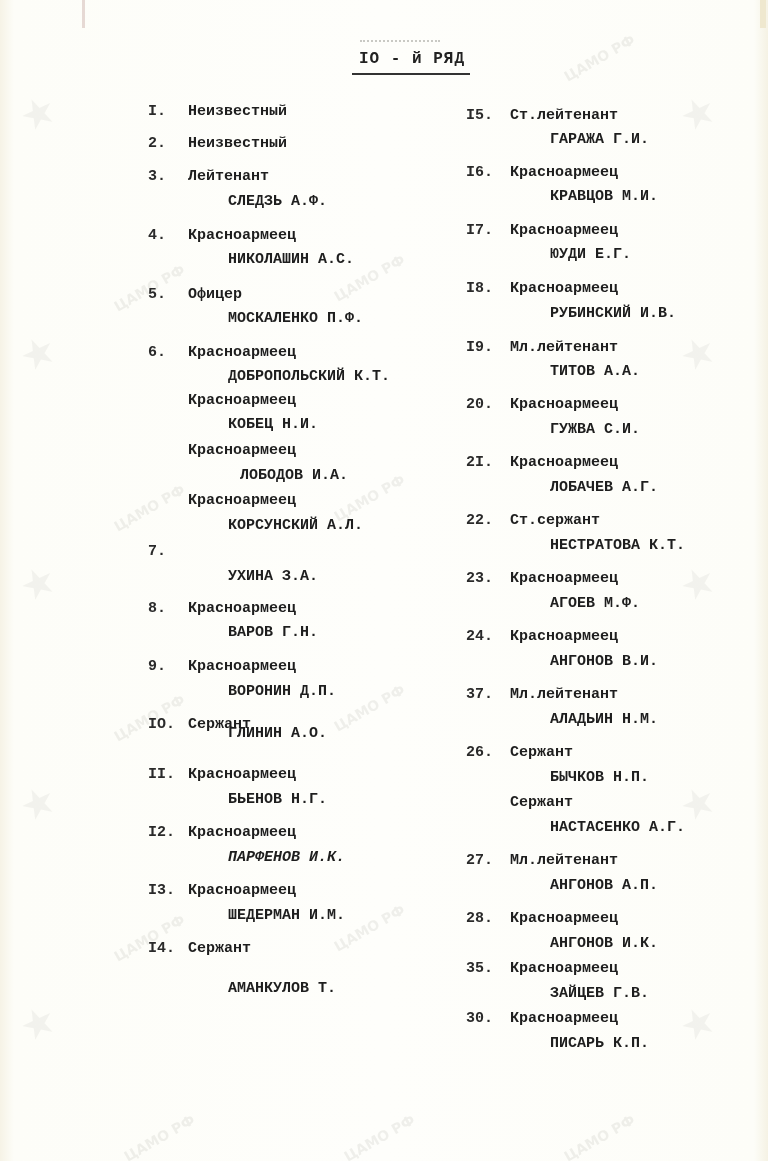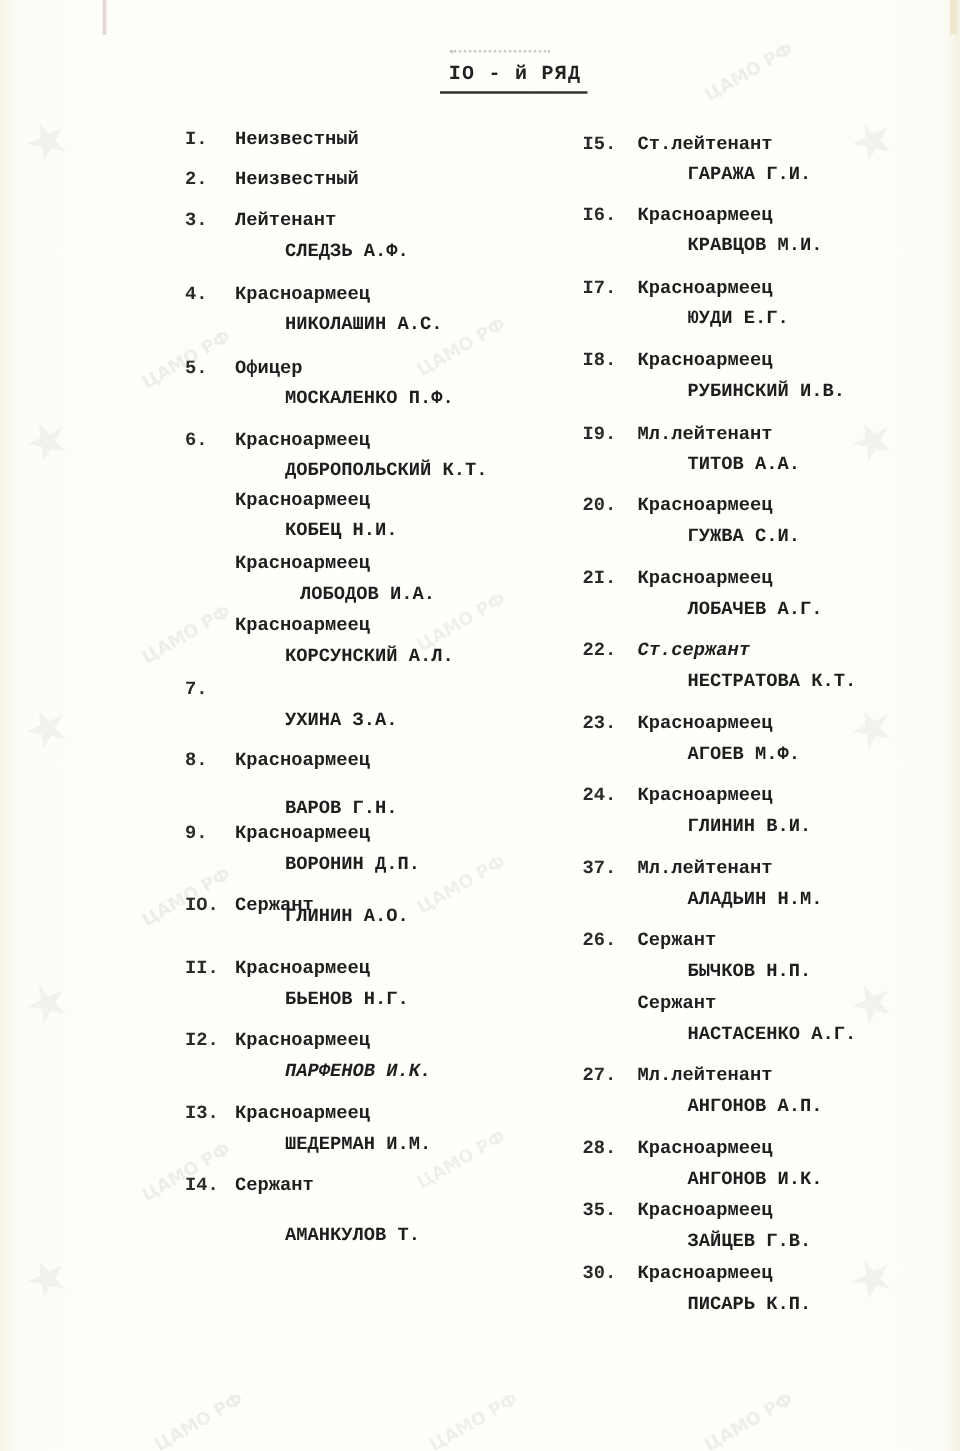--- a/index.html
+++ b/index.html
@@ -180,21 +180,21 @@
     </div>
 
     <div class="entry" style="top:543px;">
       <span class="num">7.</span>
       <span class="name" style="top:25px;">УХИНА З.А.</span>
     </div>
 
     <div class="entry" style="top:600px;">
       <span class="num">8.</span>
       <span class="rank">Красноармеец</span>
-      <span class="name" style="top:38px;">ВАРОВ Г.Н.</span>
+      <span class="name" style="top:24px;">ВАРОВ Г.Н.</span>
     </div>
 
     <div class="entry" style="top:658px;">
       <span class="num">9.</span>
       <span class="rank">Красноармеец</span>
       <span class="name" style="top:25px;">ВОРОНИН Д.П.</span>
     </div>
 
     <div class="entry" style="top:716px;">
       <span class="num">IO.</span>
@@ -266,34 +266,34 @@
     </div>
 
     <div class="entry" style="top:454px;">
       <span class="num">2I.</span>
       <span class="rank" style="left:44px;">Красноармеец</span>
       <span class="name" style="top:25px; left:84px;">ЛОБАЧЕВ А.Г.</span>
     </div>
 
     <div class="entry" style="top:512px;">
       <span class="num">22.</span>
-      <span class="rank" style="left:44px;font-style:italic;">Ст.сержант</span>
+      <span class="rank" style="left:44px;">Ст.сержант</span>
       <span class="name" style="top:25px; left:84px;">НЕСТРАТОВА К.Т.</span>
     </div>
 
     <div class="entry" style="top:570px;">
       <span class="num">23.</span>
       <span class="rank" style="left:44px;">Красноармеец</span>
       <span class="name" style="top:25px; left:84px;">АГОЕВ М.Ф.</span>
     </div>
 
     <div class="entry" style="top:628px;">
       <span class="num">24.</span>
       <span class="rank" style="left:44px;">Красноармеец</span>
-      <span class="name" style="top:25px; left:84px;">ГЛИНИН В.И.</span>
+      <span class="name" style="top:25px; left:84px;">АНГОНОВ В.И.</span>
     </div>
 
     <div class="entry" style="top:686px;">
       <span class="num">37.</span>
       <span class="rank" style="left:44px;">Мл.лейтенант</span>
       <span class="name" style="top:25px; left:84px;">АЛАДЬИН Н.М.</span>
     </div>
 
     <div class="entry" style="top:744px;">
       <span class="num">26.</span>

